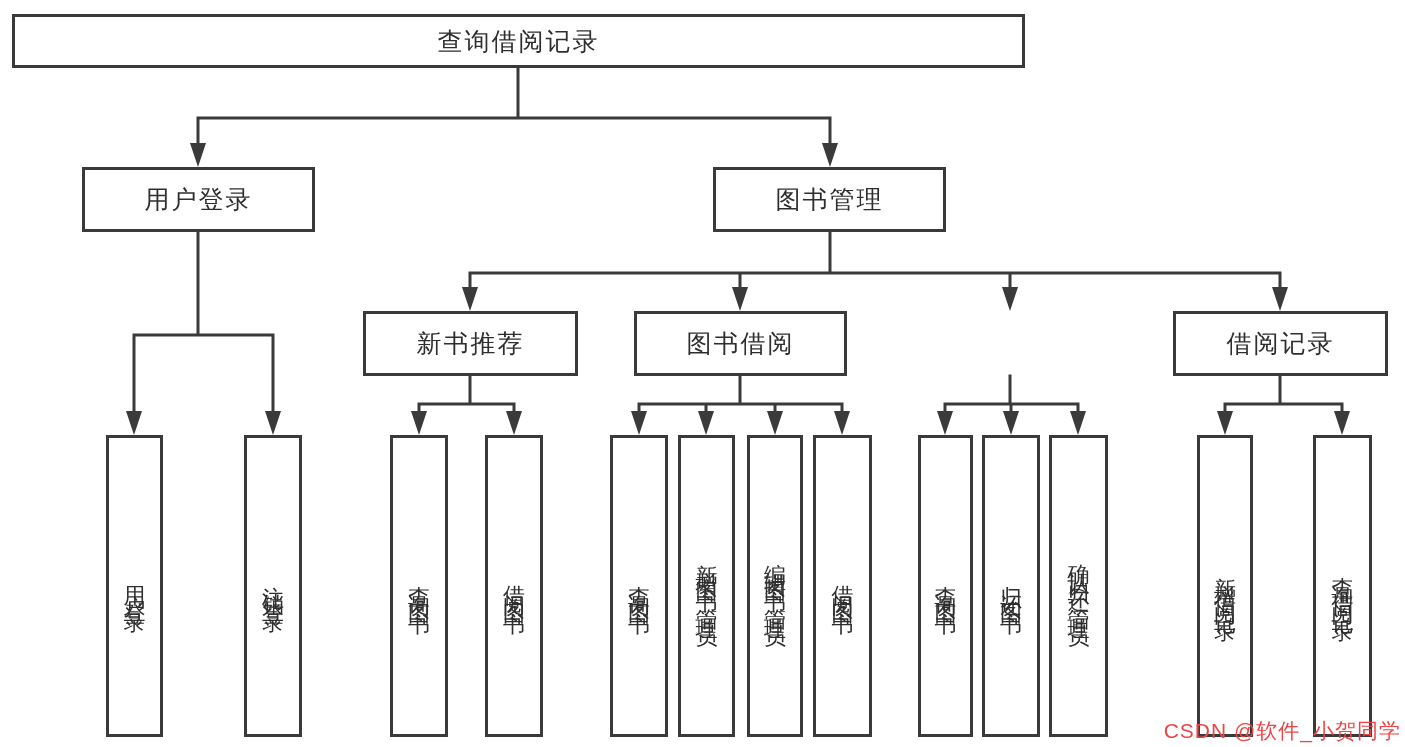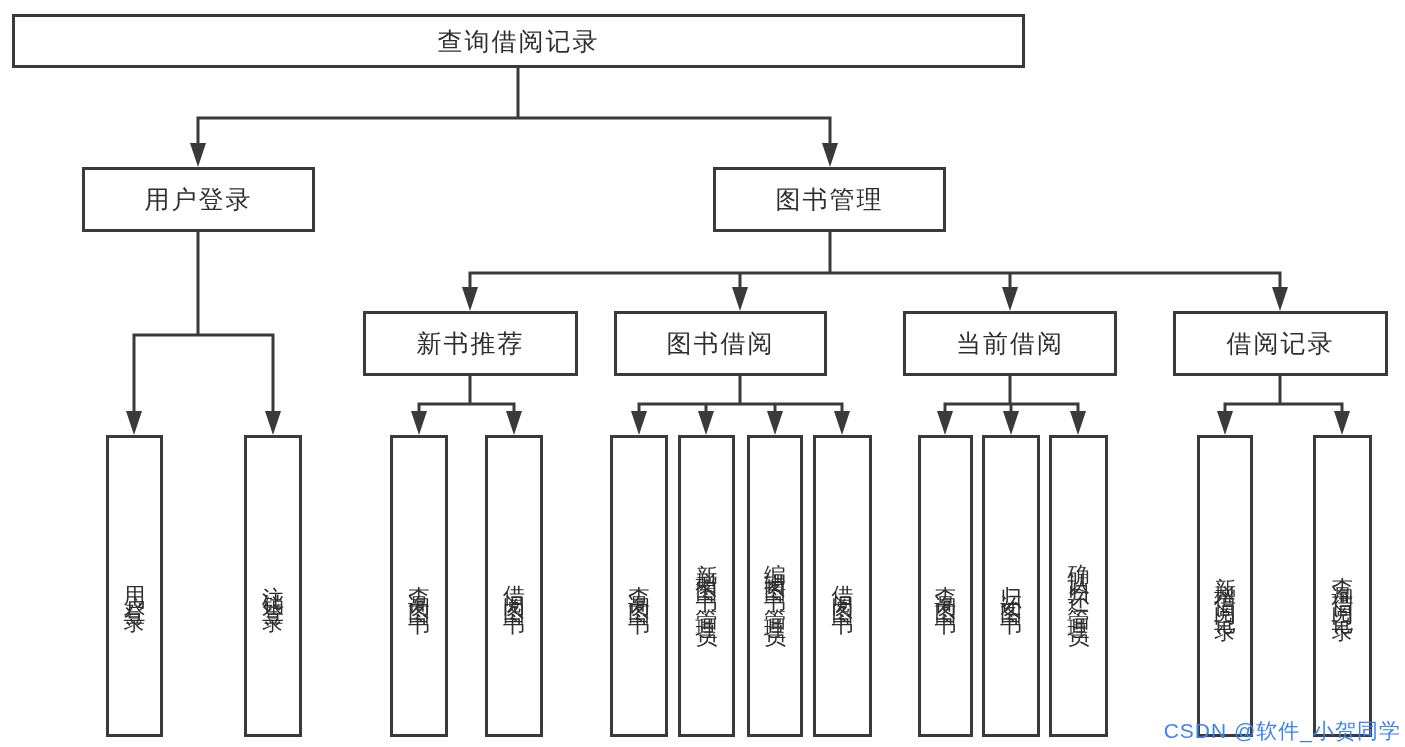--- a/index.html
+++ b/index.html
@@ -12,21 +12,21 @@
     position:absolute;box-sizing:border-box;border:3px solid #3a3a3a;background:#ffffff;
     display:flex;align-items:center;justify-content:center;color:#2e2e2e;
   }
   .h{font-size:25px;letter-spacing:2px;white-space:nowrap;}
   .v span{
     writing-mode:vertical-rl;text-orientation:mixed;
     font-size:22px;line-height:1;letter-spacing:9px;white-space:nowrap;
   }
   #watermark{
     position:absolute;right:4px;bottom:2px;z-index:6;
-    font-size:21px;color:#3b82f6;letter-spacing:1px;white-space:nowrap;
+    font-size:21px;color:#ef4444;letter-spacing:1px;white-space:nowrap;
   }
 </style>
 </head>
 <body>
 
 <div id="stage">
 
   <svg id="connectors" viewBox="0 0 1405 747" xmlns="http://www.w3.org/2000/svg">
     <g stroke="#3a3a3a" stroke-width="3" fill="none" stroke-linecap="square">
 
@@ -74,25 +74,22 @@
   <div class="box h" style="left:82px;top:167px;width:233px;height:65px;">
     <span>用户登录</span>
   </div>
   <div class="box h" style="left:363px;top:311px;width:215px;height:65px;">
     <span>新书推荐</span>
   </div>
 
   <div class="box h" style="left:713px;top:167px;width:233px;height:65px;">
     <span>图书管理</span>
   </div>
-  <div class="box h" style="left:614px;top:311px;width:213px;height:65px;">
+  <div class="box h" style="left:634px;top:311px;width:213px;height:65px;">
     <span>图书借阅</span>
-  </div>
-  <div class="box h" style="left:903px;top:311px;width:214px;height:65px;">
-    <span>当前借阅</span>
   </div>
   <div class="box h" style="left:1173px;top:311px;width:215px;height:65px;">
     <span>借阅记录</span>
   </div>
 
   <div class="box v" style="left:106px;top:435px;width:57px;height:302px;">
     <span>用户登录</span>
   </div>
   <div class="box v" style="left:244px;top:435px;width:58px;height:302px;">
     <span>注销登录</span>

